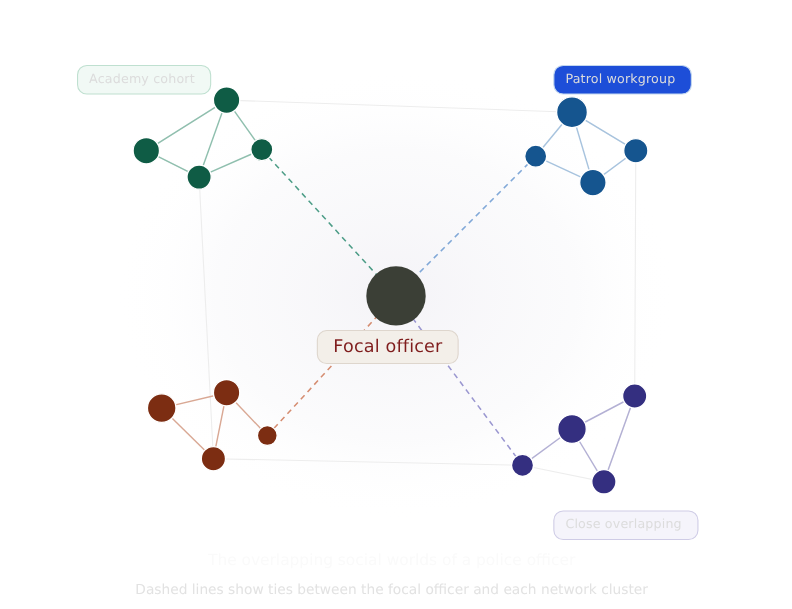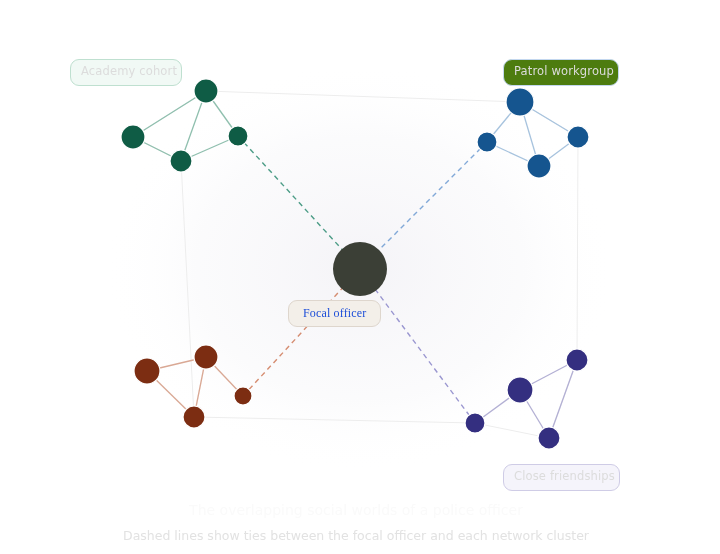--- a/index.html
+++ b/index.html
@@ -27,60 +27,59 @@
     top: 0;
     width: 720px;
     height: 554px;
     display: block;
   }
   .cluster-label {
     position: absolute;
     font-size: 11.5px;
     letter-spacing: 0.15px;
     line-height: 1;
-    padding: 6px 4px 7px 10px;
+    padding: 6px 14px 7px 10px;
     border-radius: 9px;
     border: 1px solid #cccccc;
     background: #fbfbfb;
     color: #d9d9d9;
     white-space: nowrap;
     box-sizing: border-box;
   }
   #label-academy {
     left: 70px; top: 59px;
     border-color: #bfe0d0;
     background: #f1f9f5;
     color: #dcdcdc;
   }
   #label-patrol {
     left: 503px; top: 59px;
     border-color: #c3d7ef;
-    background: #4d7c0f;
+    background: #1d4ed8;
     color: #dcdcdc;
   }
   #label-misconduct {
     left: 66px; top: 441px;
     border-color: #e8cfc2;
     background: #fbf4f0;
     color: #dcdcdc;
   }
   #label-friendship {
     left: 503px; top: 464px;
     border-color: #cfcce6;
     background: #f5f4fb;
     color: #dcdcdc;
   }
   #label-focal {
     left: 288px; top: 300px;
     border-color: #ded6cd;
     background: #f3efe9;
-    color: #1d4ed8;
-    font-size: 12px;
+    color: #7f1d1d;
+    font-size: 16px;
     padding: 6px 14px 7px 14px;
-    font-family: Liberation Serif, serif;
   }
   #caption-block {
     position: absolute;
     left: 0;
     top: 500px;
     width: 712px;
     text-align: center;
   }
   #chart-title {
     font-size: 14px;
@@ -158,21 +157,21 @@
     <g id="focal-node-group">
       <circle id="focal-circle" cx="360" cy="269" r="27" fill="#3b3f36"></circle>
     </g>
   </svg>
 
   <div class="cluster-label" id="label-academy">Academy cohort</div>
 
   <div class="cluster-label" id="label-patrol">Patrol workgroup</div>
 
 
-  <div class="cluster-label" id="label-friendship">Close friendships</div>
+  <div class="cluster-label" id="label-friendship">Close overlapping</div>
 
   <div class="cluster-label" id="label-focal">Focal officer</div>
 
   <div id="caption-block">
     <div id="chart-title">The overlapping social worlds of a police officer</div>
     <div id="chart-subtitle">Dashed lines show ties between the focal officer and each network cluster</div>
   </div>
 
 </div>
 

